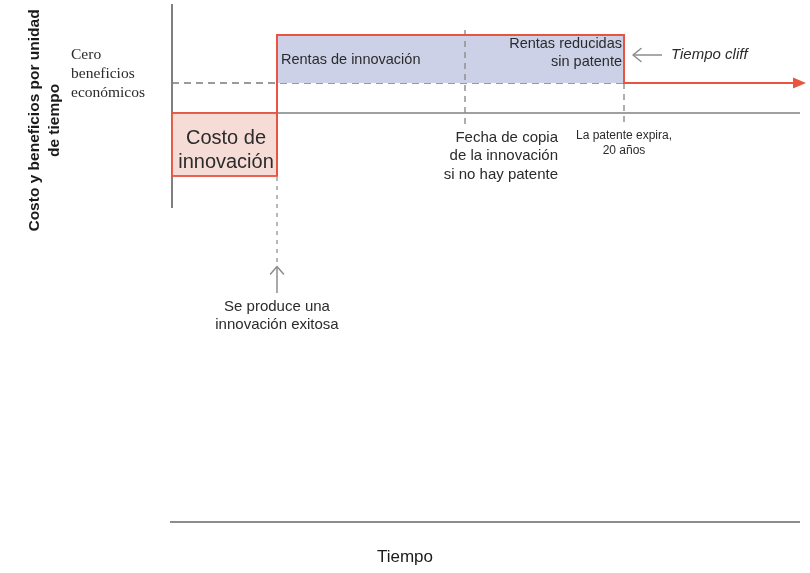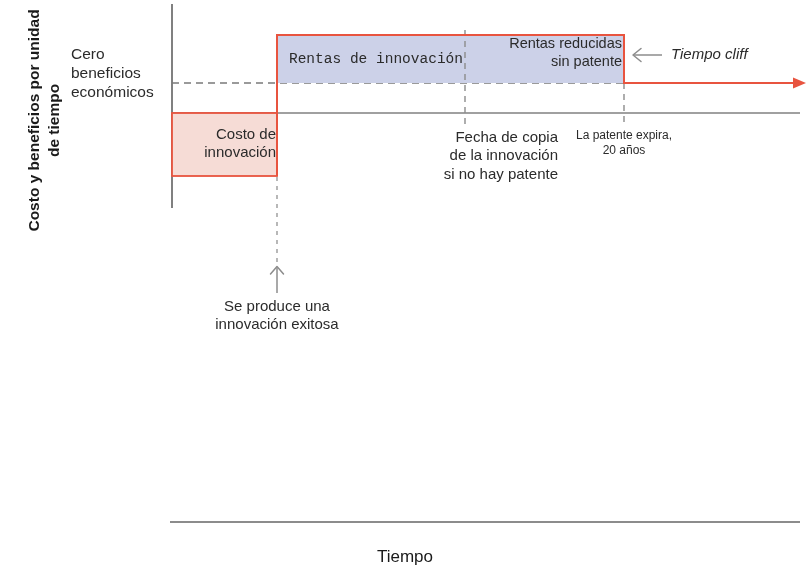--- a/index.html
+++ b/index.html
@@ -46,44 +46,44 @@
     text-align: center;
     line-height: 1.32;
     color: #1a1a1a;
   }
   #zero-profit-label {
     left: 71px;
     top: 45px;
     font-size: 15.5px;
     text-align: left;
     color: #2b2b2b;
+    font-family: Liberation Serif, serif;
   }
   #rentas-innovacion-label {
     left: 281px;
     top: 51px;
     width: 182px;
     font-size: 14.5px;
-    text-align: right;
+    text-align: left;
     color: #2b2b2b;
-    font-family: Liberation Mono, monospace;
   }
   #rentas-reducidas-label {
     left: 468px;
     top: 35px;
     width: 154px;
     font-size: 14.5px;
     text-align: right;
     color: #2b2b2b;
   }
   #costo-innovacion-label {
     left: 176px;
     top: 125px;
     width: 100px;
-    font-size: 15px;
-    text-align: right;
+    font-size: 20px;
+    text-align: center;
     color: #2b2b2b;
   }
   #patent-cliff-label {
     left: 671px;
     top: 45px;
     font-size: 15px;
     font-style: italic;
     color: #2b2b2b;
   }
   #fecha-copia-label {

